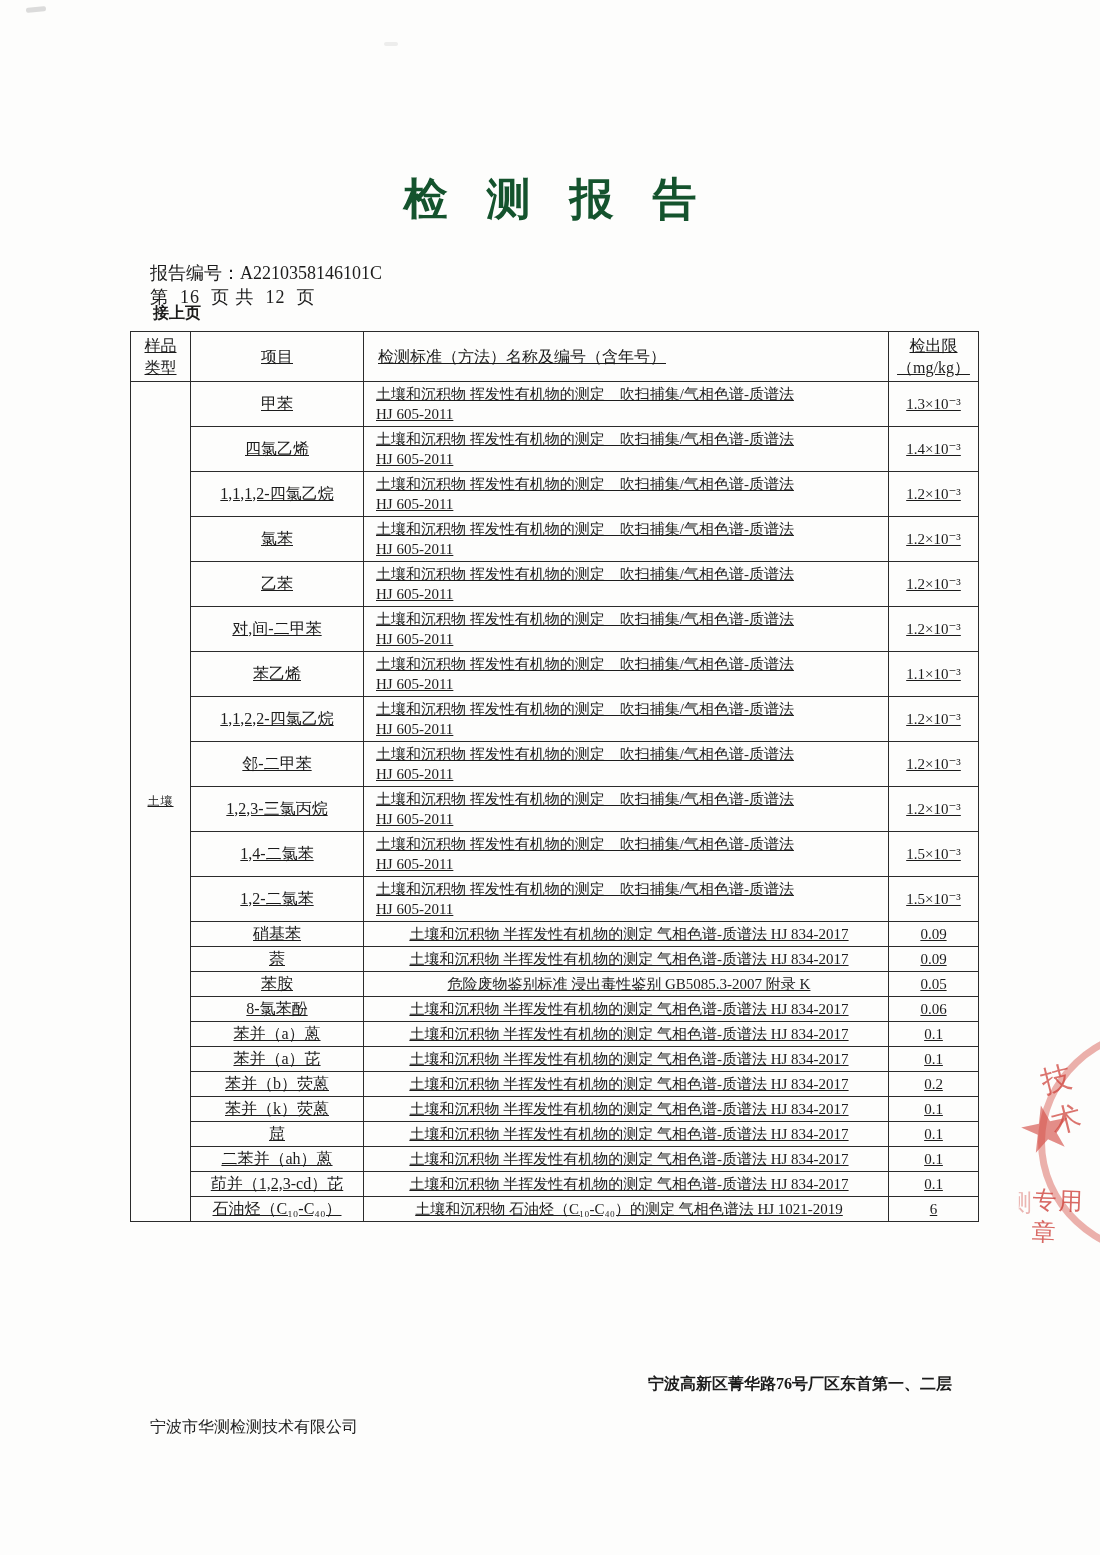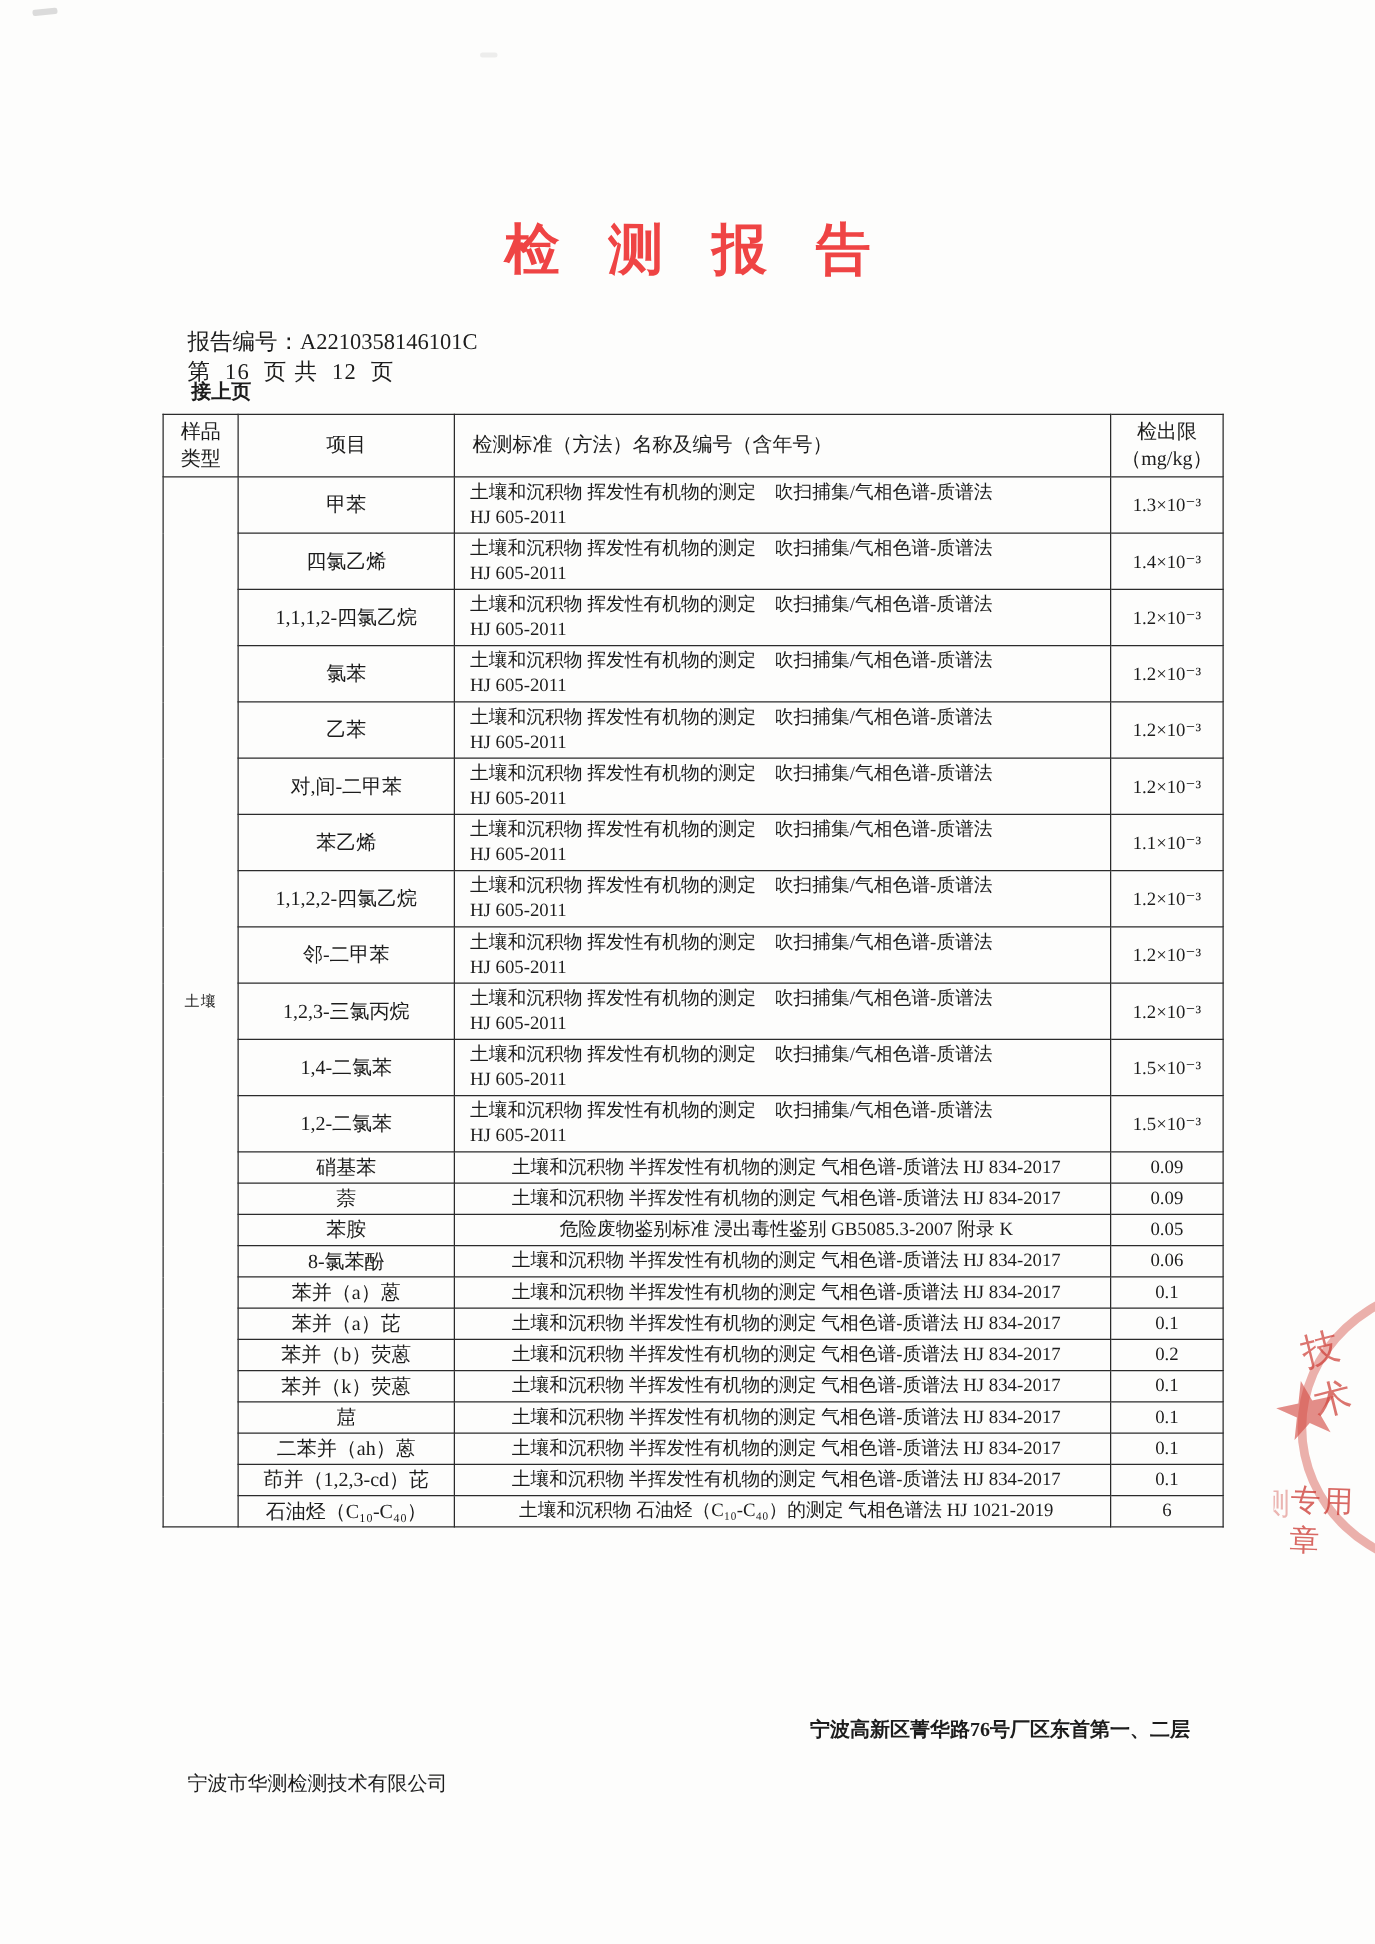--- a/index.html
+++ b/index.html
@@ -12,21 +12,21 @@
     color: #1c1c1c;
   }
   .page-title {
     position: absolute;
     top: 170px; left: 0; width: 100%;
     text-align: center;
     font-size: 44px;
     font-weight: bold;
     letter-spacing: 14px;
     text-indent: 14px;
-    color: #ef4444;
+    color: #14532d;
   }
   .meta-row {
     position: absolute;
     top: 261px; left: 150px; width: 835px;
     display: flex;
     justify-content: space-between;
     font-size: 18px;
     flex-direction: column;
   }
   .meta-left { white-space: pre; }
@@ -36,20 +36,21 @@
     top: 303px; left: 153px;
     font-size: 16px;
     font-weight: bold;
   }
   table.report-table {
     position: absolute;
     top: 331px; left: 130px;
     width: 848px;
     border-collapse: collapse;
     table-layout: fixed;
+    text-decoration: underline;
   }
   .report-table th, .report-table td {
     border: 1.6px solid #2b2b2b;
     vertical-align: middle;
   }
   .report-table col.c1 { width: 60px; }
   .report-table col.c2 { width: 173px; }
   .report-table col.c3 { width: 525px; }
   .report-table col.c4 { width: 90px; }
   .report-table th {

